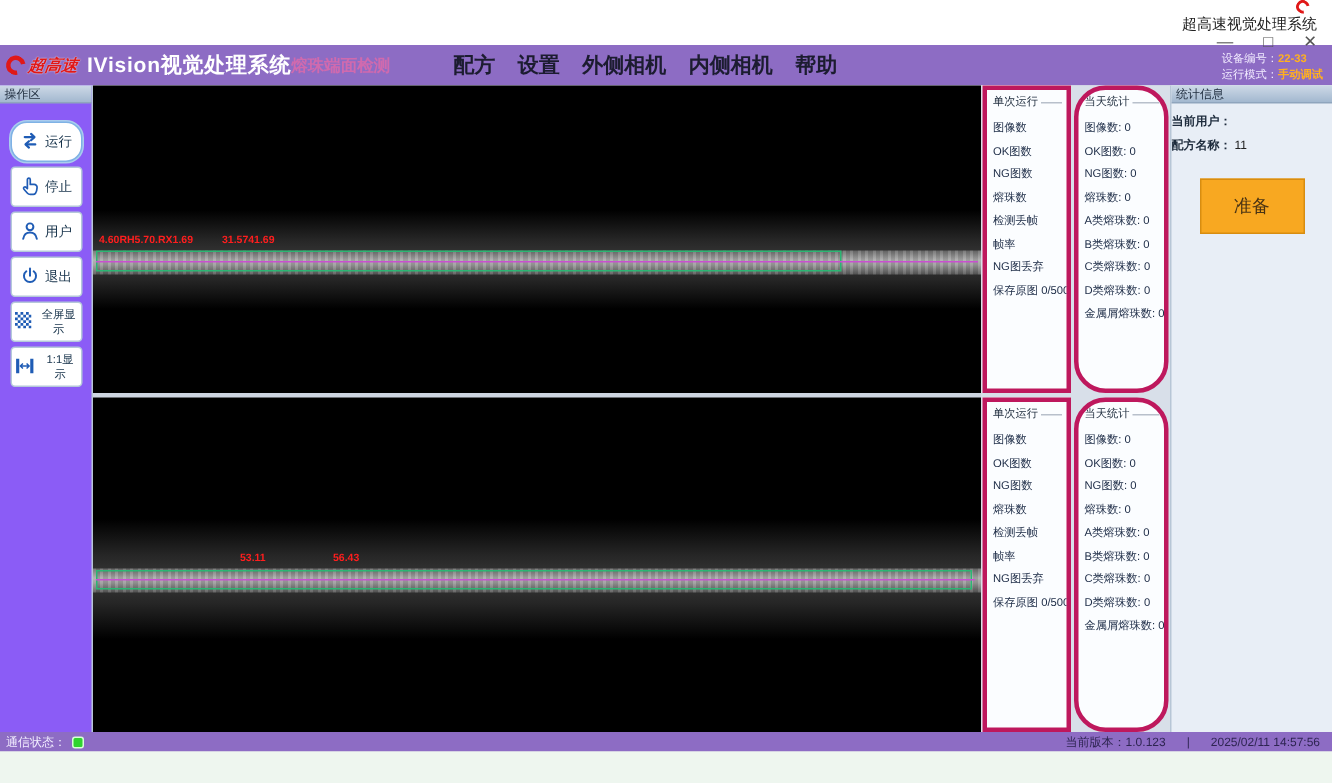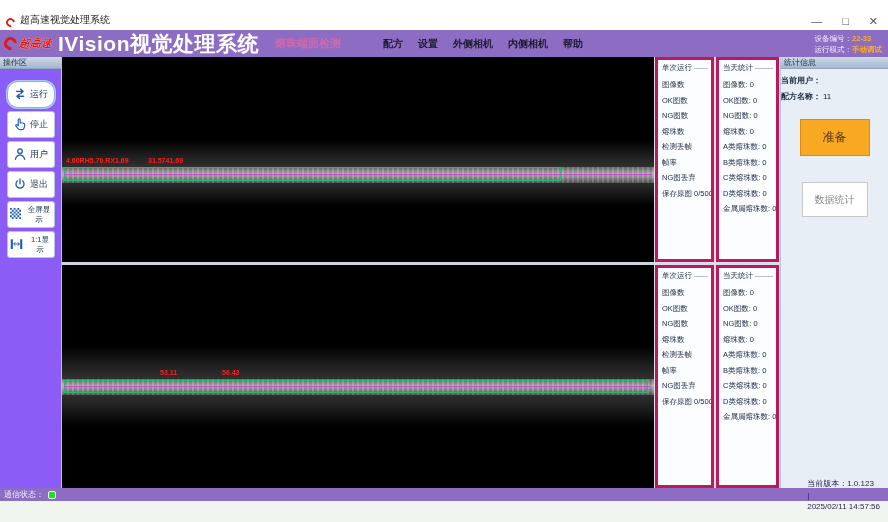--- a/index.html
+++ b/index.html
@@ -1,33 +1,33 @@
 <!DOCTYPE html>
 <html><head>
 <meta charset="utf-8">
 <style>
   * { box-sizing: border-box; margin: 0; padding: 0; }
   html,body { width:888px; height:522px; background:#eef6ef; font-family:"Liberation Sans",sans-serif; overflow:hidden; }
 
   
-  .titlebar { height:30px; background:#ffffff; display:flex; align-items:flex-end; padding:0 10px 3px 6px; }
+  .titlebar { height:30px; background:#ffffff; display:flex; align-items:flex-end; padding:0 10px 3px 6px;flex-direction:column; }
   .title-icon { width:9px; height:9px; border:2px solid #e01818; border-right-color:transparent; border-radius:50%; transform:rotate(35deg); margin-right:5px; flex:none; }
   .title-text { font-size:10px; color:#222; }
   .win-controls { margin-left:auto; display:flex; gap:20px; color:#555; font-size:11px; line-height:11px; }
   .win-controls span { cursor:default; }
 
   
   .header { height:27px; background:#8d6cc4; display:flex; align-items:center; padding:0 6px 0 4px; }
   .logo { display:flex; align-items:center; gap:2px; }
   .logo-c { width:13px; height:13px; border:3px solid #e01818; border-right-color:transparent; border-radius:50%; transform:rotate(35deg); }
   .logo-text { color:#e01818; font-weight:bold; font-style:italic; font-size:11px; transform:skewX(-8deg); text-shadow:0 0 1px #fff; }
-  .app-title { color:#ffffff; font-weight:bold; font-size:21px; margin-left:6px; letter-spacing:.5px; white-space:nowrap; }
-  .subtitle { color:#d06aae; font-weight:bold; font-size:11px; margin-left:16px; white-space:nowrap; }
+  .app-title { color:#ffffff; font-weight:bold; font-size:14px; margin-left:6px; letter-spacing:.5px; white-space:nowrap; }
+  .subtitle { color:#d06aae; font-weight:bold; font-size:11px; white-space:nowrap; }
   .menu { display:flex; gap:15px; margin-left:42px; }
-  .menu-item { font-size:10px; font-weight:bold; color:#1c1c30; cursor:pointer; white-space:nowrap; }
+  .menu-item { font-size:14px; font-weight:bold; color:#1c1c30; cursor:pointer; white-space:nowrap; }
   .header-right { margin-left:auto; font-size:7.5px; line-height:11px; text-align:left; }
   .hr-label { color:#f2ecff; }
   .hr-value { color:#ffb020; font-weight:bold; }
 
   
   .main { height:431px; display:flex; background:#d8dfe9; }
 
   
   .sidebar { width:62px; background:#8b5cf6; border-right:1px solid #b7c6d6; }
   .panel-cap { height:12px; background:linear-gradient(#cdd9e7,#a3b8cf); border-bottom:1px solid #8fa5bd; font-size:8px; line-height:12px; padding-left:3px; color:#1d2b3c; }
@@ -52,38 +52,38 @@
   .mline { position:absolute; height:1px; background:#c94fd0; }
   .ann { position:absolute; color:#ff1e1e; font-size:7px; font-weight:bold; white-space:nowrap; line-height:8px; }
 
   
   .stats-col { width:126px; display:flex; flex-direction:column; background:#d8dfe9; }
   .stats-group { display:flex; gap:2px; padding:0 1px; }
   .stats-group.g1 { height:205px; }
   .stats-group.g2 { height:223px; margin-top:3px; }
   .stat-box { background:#fbfdff; border:3px solid #be185d; padding:3px 3px 0 4px; overflow:hidden; }
   .stat-box.single { width:59px; flex:none; }
-  .stat-box.daily { flex:1; }
+  .stat-box.daily { flex:1;border-radius:21px; }
   .stat-title { display:flex; align-items:center; gap:2px; font-size:7.5px; color:#1d2b3c; margin-bottom:4px; white-space:nowrap; }
   .stat-title::after { content:""; flex:1; border-top:1px solid #b8c0cb; min-width:2px; }
   .stat-row { font-size:7.5px; color:#1b2a45; height:15.5px; line-height:15.5px; white-space:nowrap; }
 
   
   .info-panel { width:108px; background:#e8eef6; border-left:1px solid #b7c6d6; }
   .info-body { padding:6px 0 0 0; }
   .info-row { font-size:8px; font-weight:bold; color:#1d2b3c; margin-bottom:5px; white-space:nowrap; }
   .info-row .val { font-weight:normal; color:#222; margin-left:2px; }
   .prepare-btn { display:block; margin:17px auto 0; width:70px; height:37px; background:#f8a821; border:1px solid #d88d10; color:#4a3414; font-size:12px; font-family:inherit; cursor:pointer; }
   .data-btn { display:block; margin:26px auto 0; width:66px; height:35px; background:#ffffff; border:1px solid #c8c8c8; color:#8a8a8a; font-size:10px; font-family:inherit; cursor:pointer; }
 
   
   .statusbar { height:13px; background:#8d6cc4; display:flex; align-items:center; padding:0 8px 0 4px; }
   .sb-left { display:flex; align-items:center; gap:4px; font-size:8px; color:#f2eeff;justify-content:space-between; }
   .comm-dot { width:8px; height:8px; border-radius:2px; background:#2fd42f; border:1px solid #d9ffd9; }
-  .sb-right { margin-left:auto; display:flex; gap:2px; font-size:8px; color:#2e2552;flex-direction:column; }
+  .sb-right { margin-left:auto; display:flex; align-items:center; gap:14px; font-size:8px; color:#2e2552; }
   .bottom-strip { height:21px; background:#eef6ef; }
 </style>
 </head>
 <body>
 
 <div class="titlebar">
   <span class="title-icon"></span>
   <span class="title-text">超高速视觉处理系统</span>
   <div class="win-controls">
     <span>—</span>
@@ -234,21 +234,20 @@
       </div>
     </div>
   </div>
 
   <div class="info-panel">
     <div class="panel-cap">统计信息</div>
     <div class="info-body">
       <div class="info-row"><span>当前用户：</span><span class="val"></span></div>
       <div class="info-row"><span>配方名称：</span><span class="val">11</span></div>
       <button class="prepare-btn">准备</button>
-      <button class="data-btn">数据统计</button>
     </div>
   </div>
 </div>
 
 <div class="statusbar">
   <div class="sb-left">
     <span>通信状态：</span>
     <span class="comm-dot"></span>
   </div>
   <div class="sb-right">

